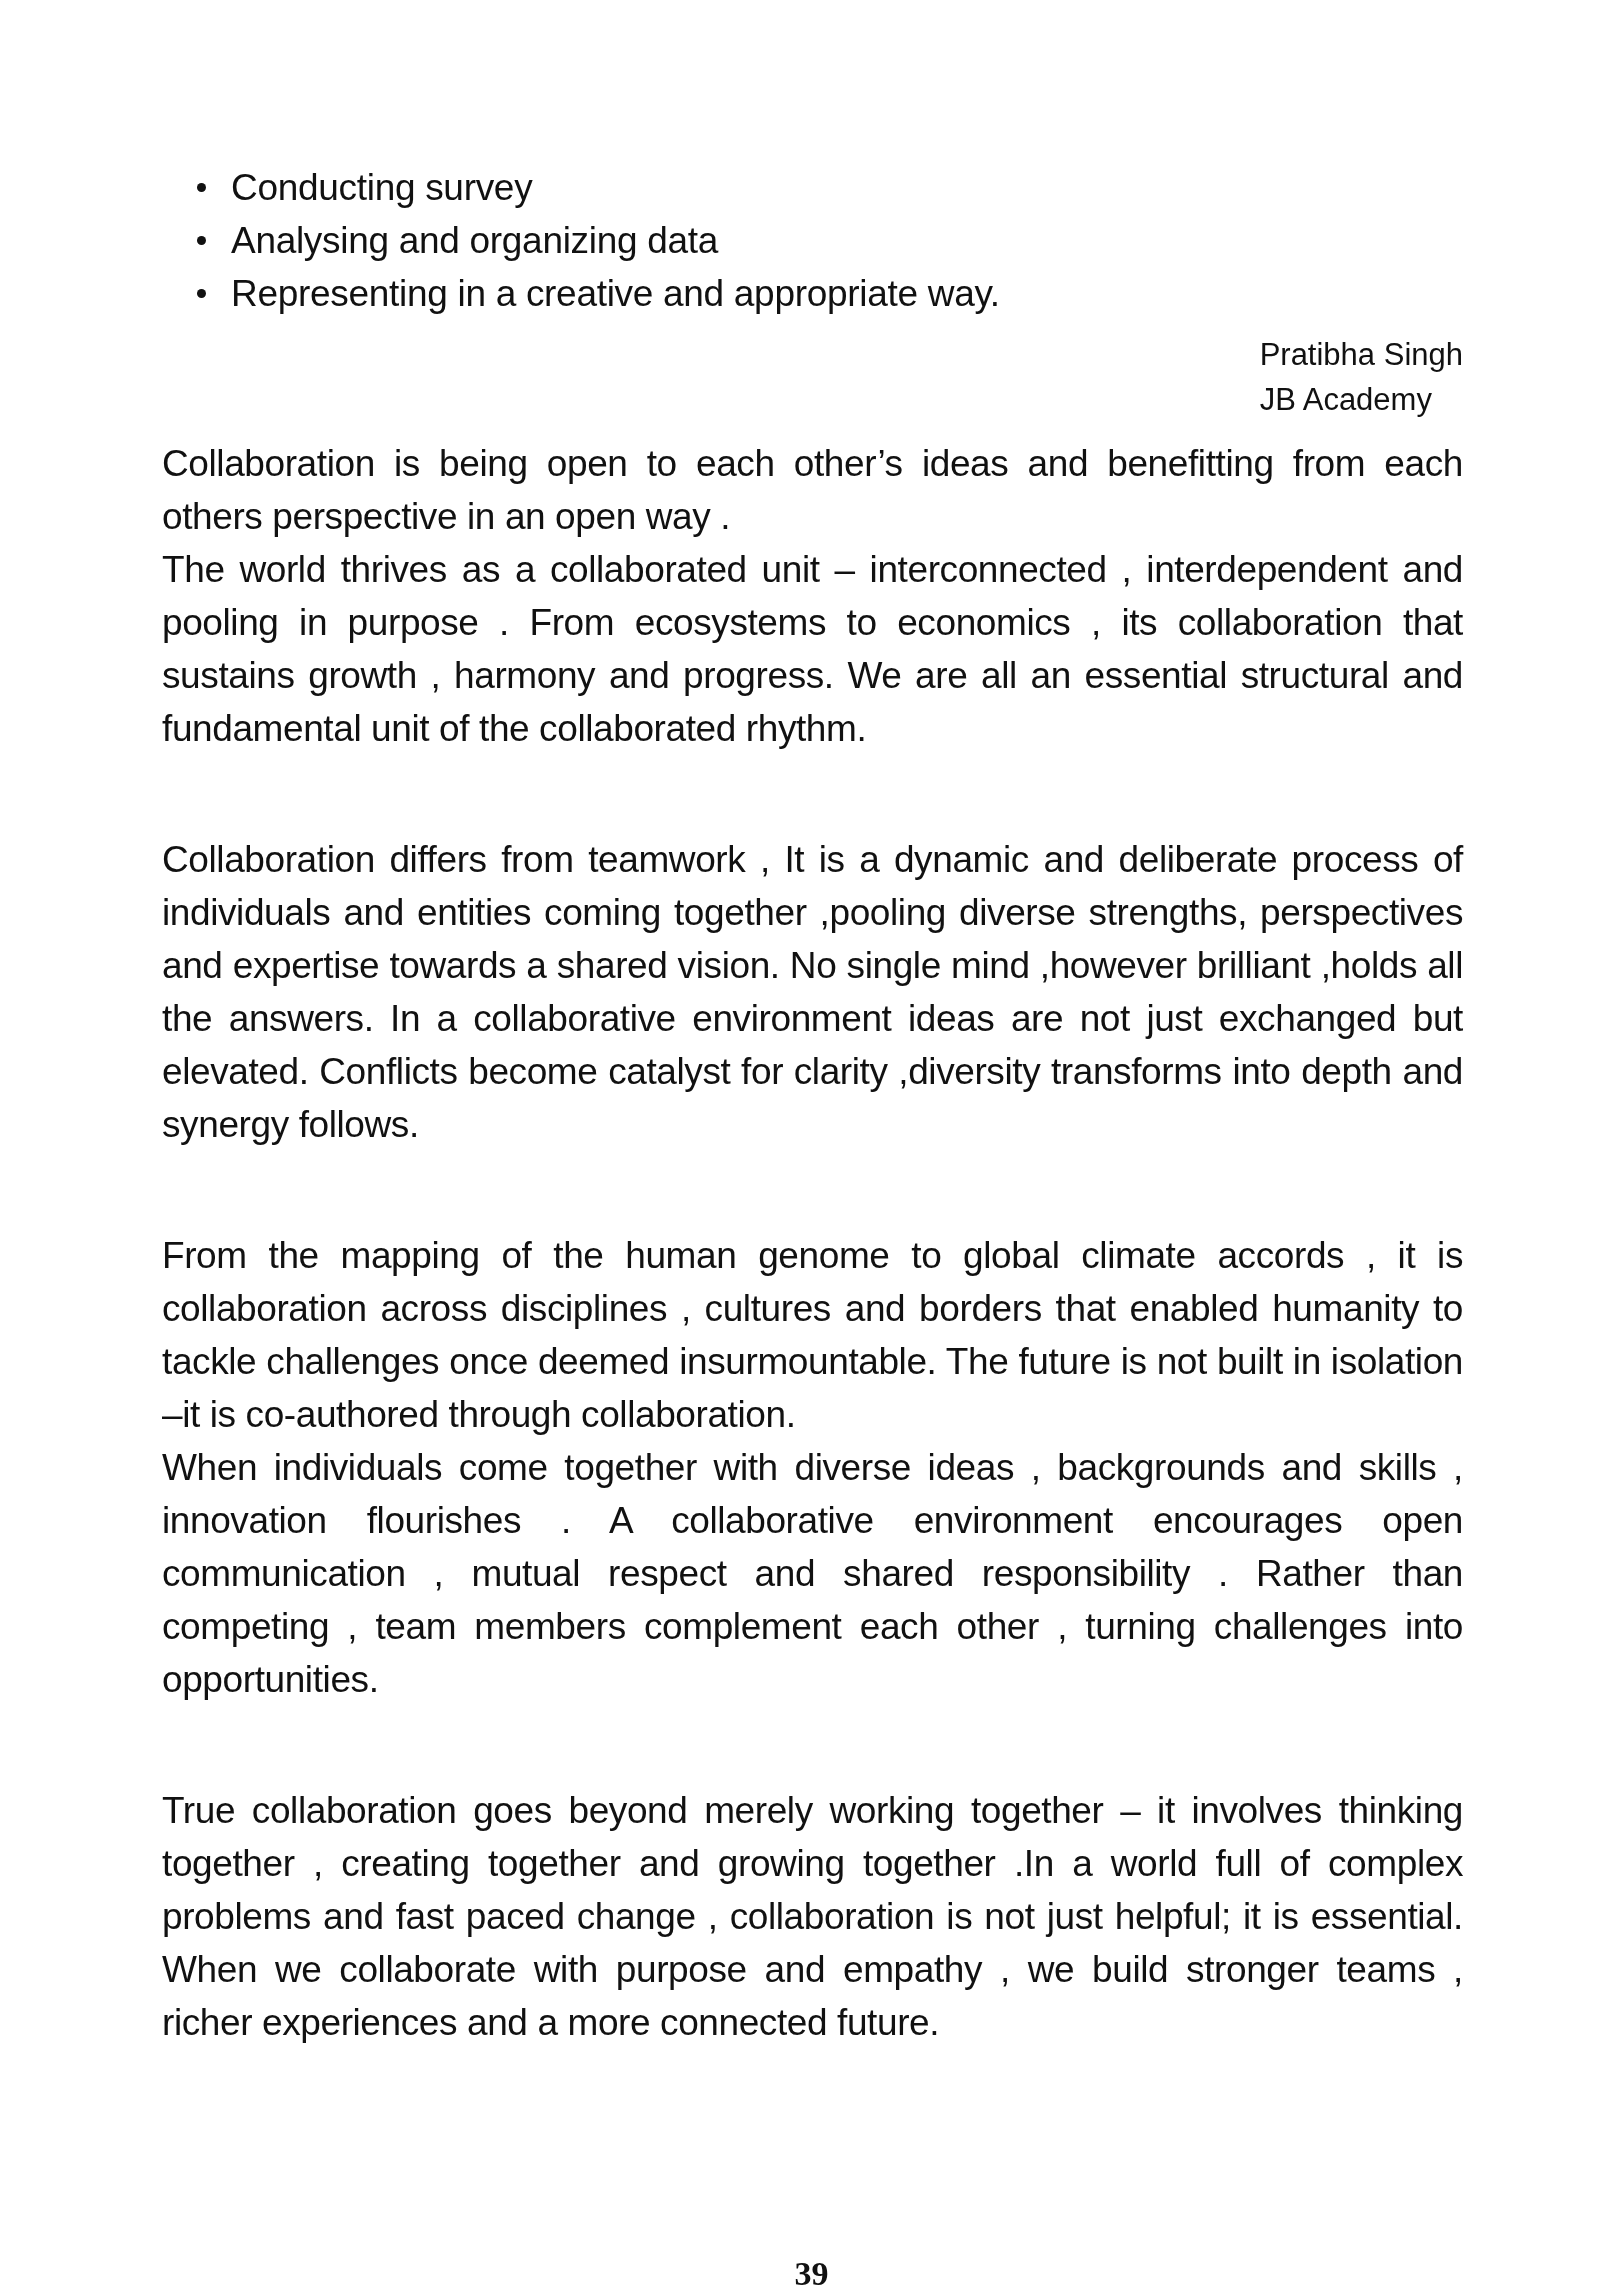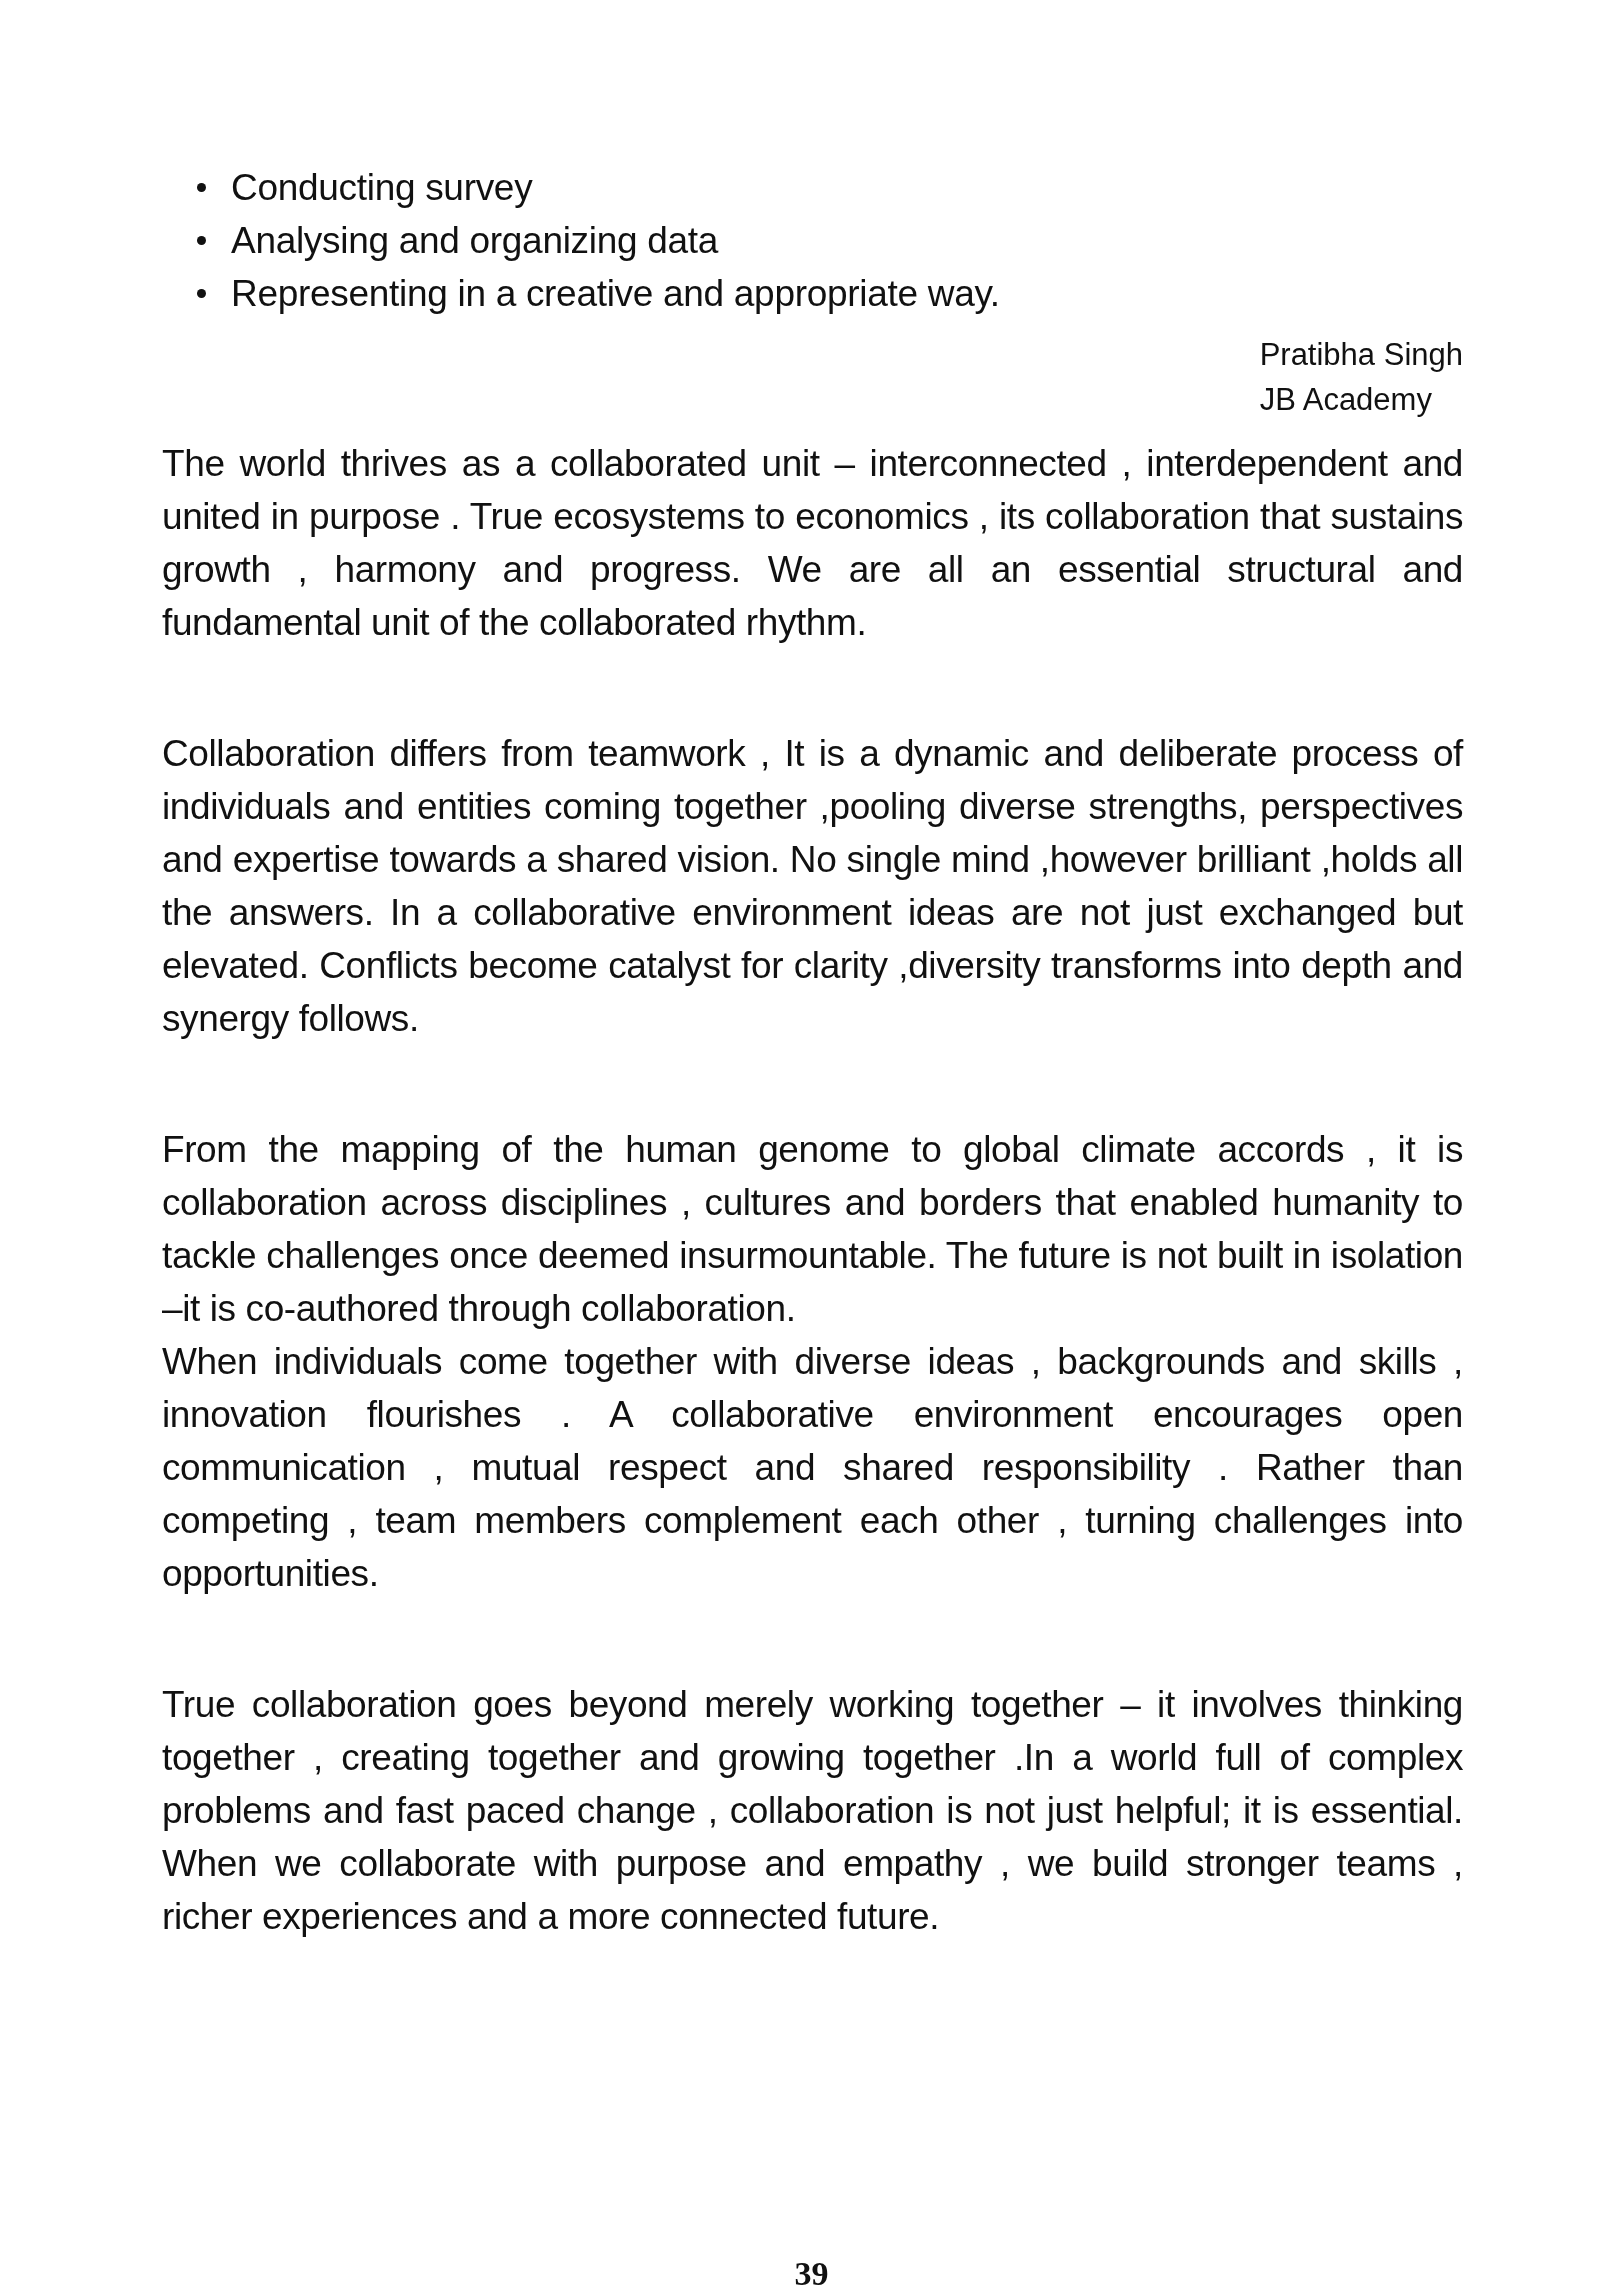--- a/index.html
+++ b/index.html
@@ -100,21 +100,22 @@
       <span>Representing in a creative and appropriate way.</span>
     </li>
   </ul>
 
   <div class="signature">
     <div>Pratibha Singh</div>
     <div>JB Academy</div>
   </div>
 
   <div class="body-text">
-    <p>The world thrives as a collaborated unit – interconnected , interdependent and united in purpose . True ecosystems to economics , its collaboration that sustains growth , harmony and progress. We are all an essential structural and fundamental unit of the collaborated rhythm.</p>
+    <p>Collaboration is being open to each other’s ideas and benefitting from each others perspective in an open way .</p>
+    <p>The world thrives as a collaborated unit – interconnected , interdependent and pooling in purpose . From ecosystems to economics , its collaboration that sustains growth , harmony and progress. We are all an essential structural and fundamental unit of the collaborated rhythm.</p>
     <p class="gap">Collaboration differs from teamwork , It is a dynamic and deliberate process of individuals and entities coming together ,pooling diverse strengths, perspectives and expertise towards a shared vision. No single mind ,however brilliant ,holds all the answers. In a collaborative environment ideas are not just exchanged but elevated. Conflicts become catalyst for clarity ,diversity transforms into depth and synergy follows.</p>
     <p class="gap">From the mapping of the human genome to global climate accords , it is collaboration across disciplines , cultures and borders that enabled humanity to tackle challenges once deemed insurmountable. The future is not built in isolation –it is co-authored through collaboration.</p>
     <p>When individuals come together with diverse ideas , backgrounds and skills , innovation flourishes . A collaborative environment encourages open communication , mutual respect and shared responsibility . Rather than competing , team members complement each other , turning challenges into opportunities.</p>
     <p class="gap">True collaboration goes beyond merely working together – it involves thinking together , creating together and growing together .In a world full of complex problems and fast paced change , collaboration is not just helpful; it is essential. When we collaborate with purpose and empathy , we build stronger teams , richer experiences and a more connected future.</p>
   </div>
 
 </div>
 
 <div class="page-number">39</div>
 

